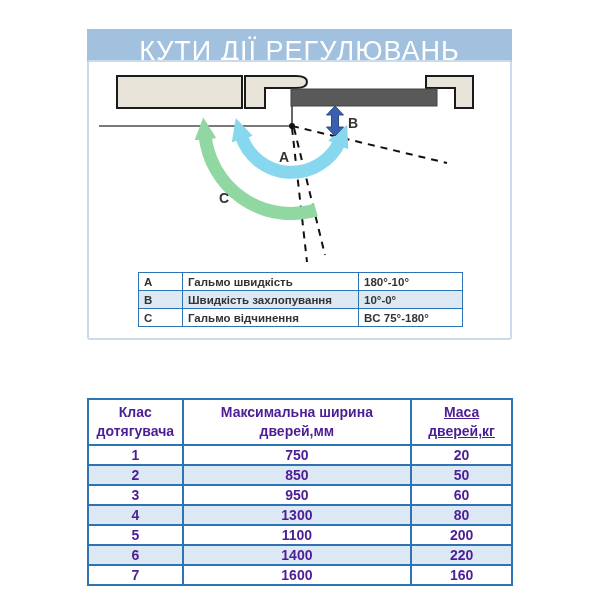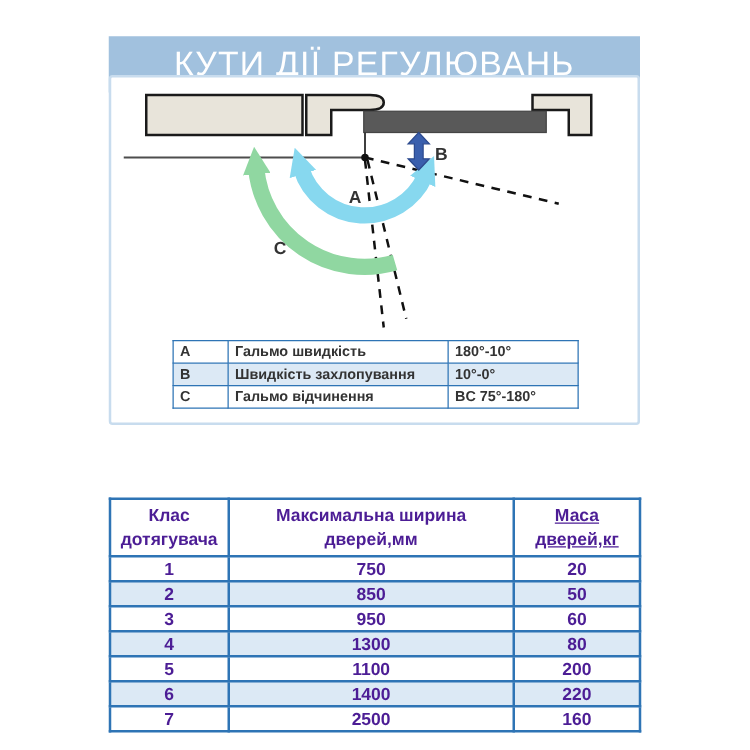--- a/index.html
+++ b/index.html
@@ -142,19 +142,19 @@
         <td>1100</td>
         <td>200</td>
       </tr>
       <tr class="alt">
         <td>6</td>
         <td>1400</td>
         <td>220</td>
       </tr>
       <tr>
         <td>7</td>
-        <td>2500</td>
+        <td>1600</td>
         <td>160</td>
       </tr>
     </tbody>
   </table>
 
 </div>
 
 </body></html>

